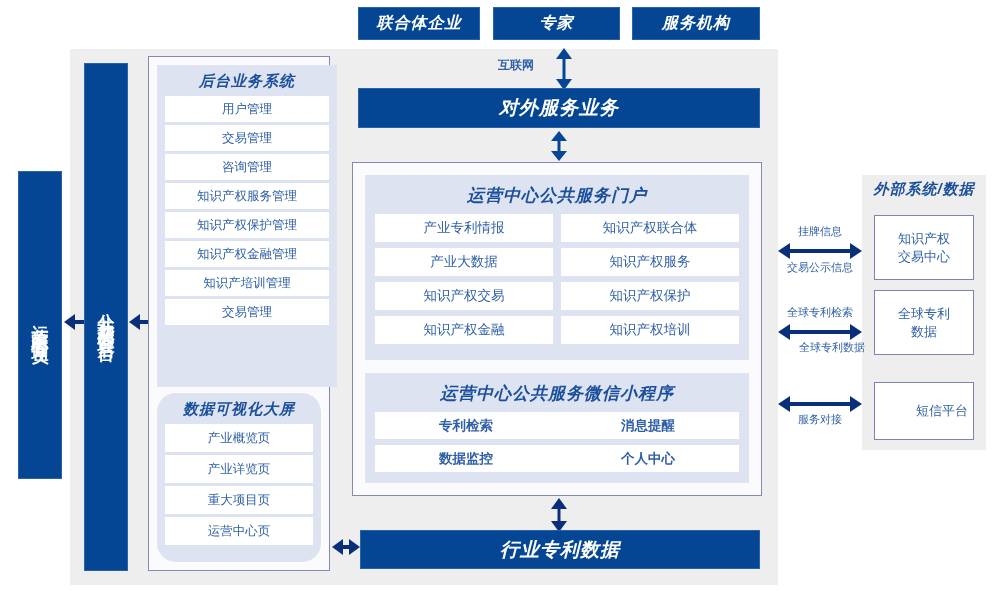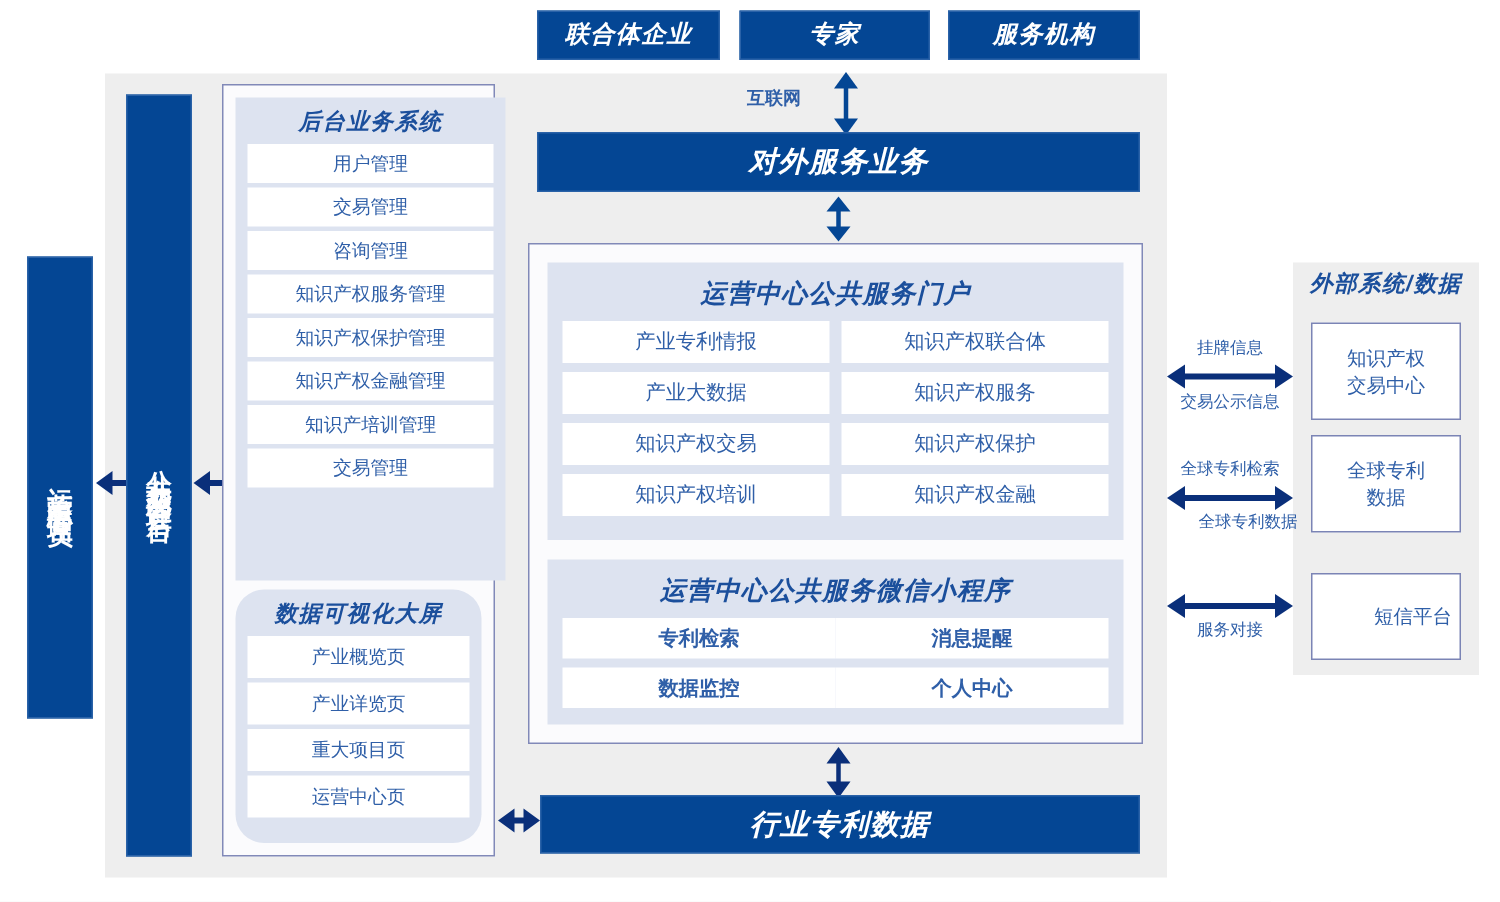--- a/index.html
+++ b/index.html
@@ -187,22 +187,22 @@
 
   <div class="abs lav-panel" style="left:365px; top:175px; width:384px; height:185px; padding:5px 10px 10px 10px;">
     <div class="panel-title" style="font-size:17px; margin:4px 0 7px 0;">运营中心公共服务门户</div>
     <div style="display:grid; grid-template-columns:1fr 1fr; gap:6px 8px;">
       <div class="white-cell" style="height:28px; font-size:13.5px;">产业专利情报</div>
       <div class="white-cell" style="height:28px; font-size:13.5px;">知识产权联合体</div>
       <div class="white-cell" style="height:28px; font-size:13.5px;">产业大数据</div>
       <div class="white-cell" style="height:28px; font-size:13.5px;">知识产权服务</div>
       <div class="white-cell" style="height:28px; font-size:13.5px;">知识产权交易</div>
       <div class="white-cell" style="height:28px; font-size:13.5px;">知识产权保护</div>
+      <div class="white-cell" style="height:28px; font-size:13.5px;">知识产权金融</div>
       <div class="white-cell" style="height:28px; font-size:13.5px;">知识产权培训</div>
-      <div class="white-cell" style="height:28px; font-size:13.5px;">知识产权金融</div>
     </div>
   </div>
 
   <div class="abs lav-panel" style="left:365px; top:373px; width:384px; height:110px; padding:5px 10px 10px 10px;">
     <div class="panel-title" style="font-size:17px; margin:4px 0 7px 0;">运营中心公共服务微信小程序</div>
     <div style="display:grid; grid-template-columns:1fr 1fr; gap:6px 0;font-weight:bold;">
       <div class="white-cell" style="height:27px; font-size:13.5px;">专利检索</div>
       <div class="white-cell" style="height:27px; font-size:13.5px;">消息提醒</div>
       <div class="white-cell" style="height:27px; font-size:13.5px;">数据监控</div>
       <div class="white-cell" style="height:27px; font-size:13.5px;">个人中心</div>

